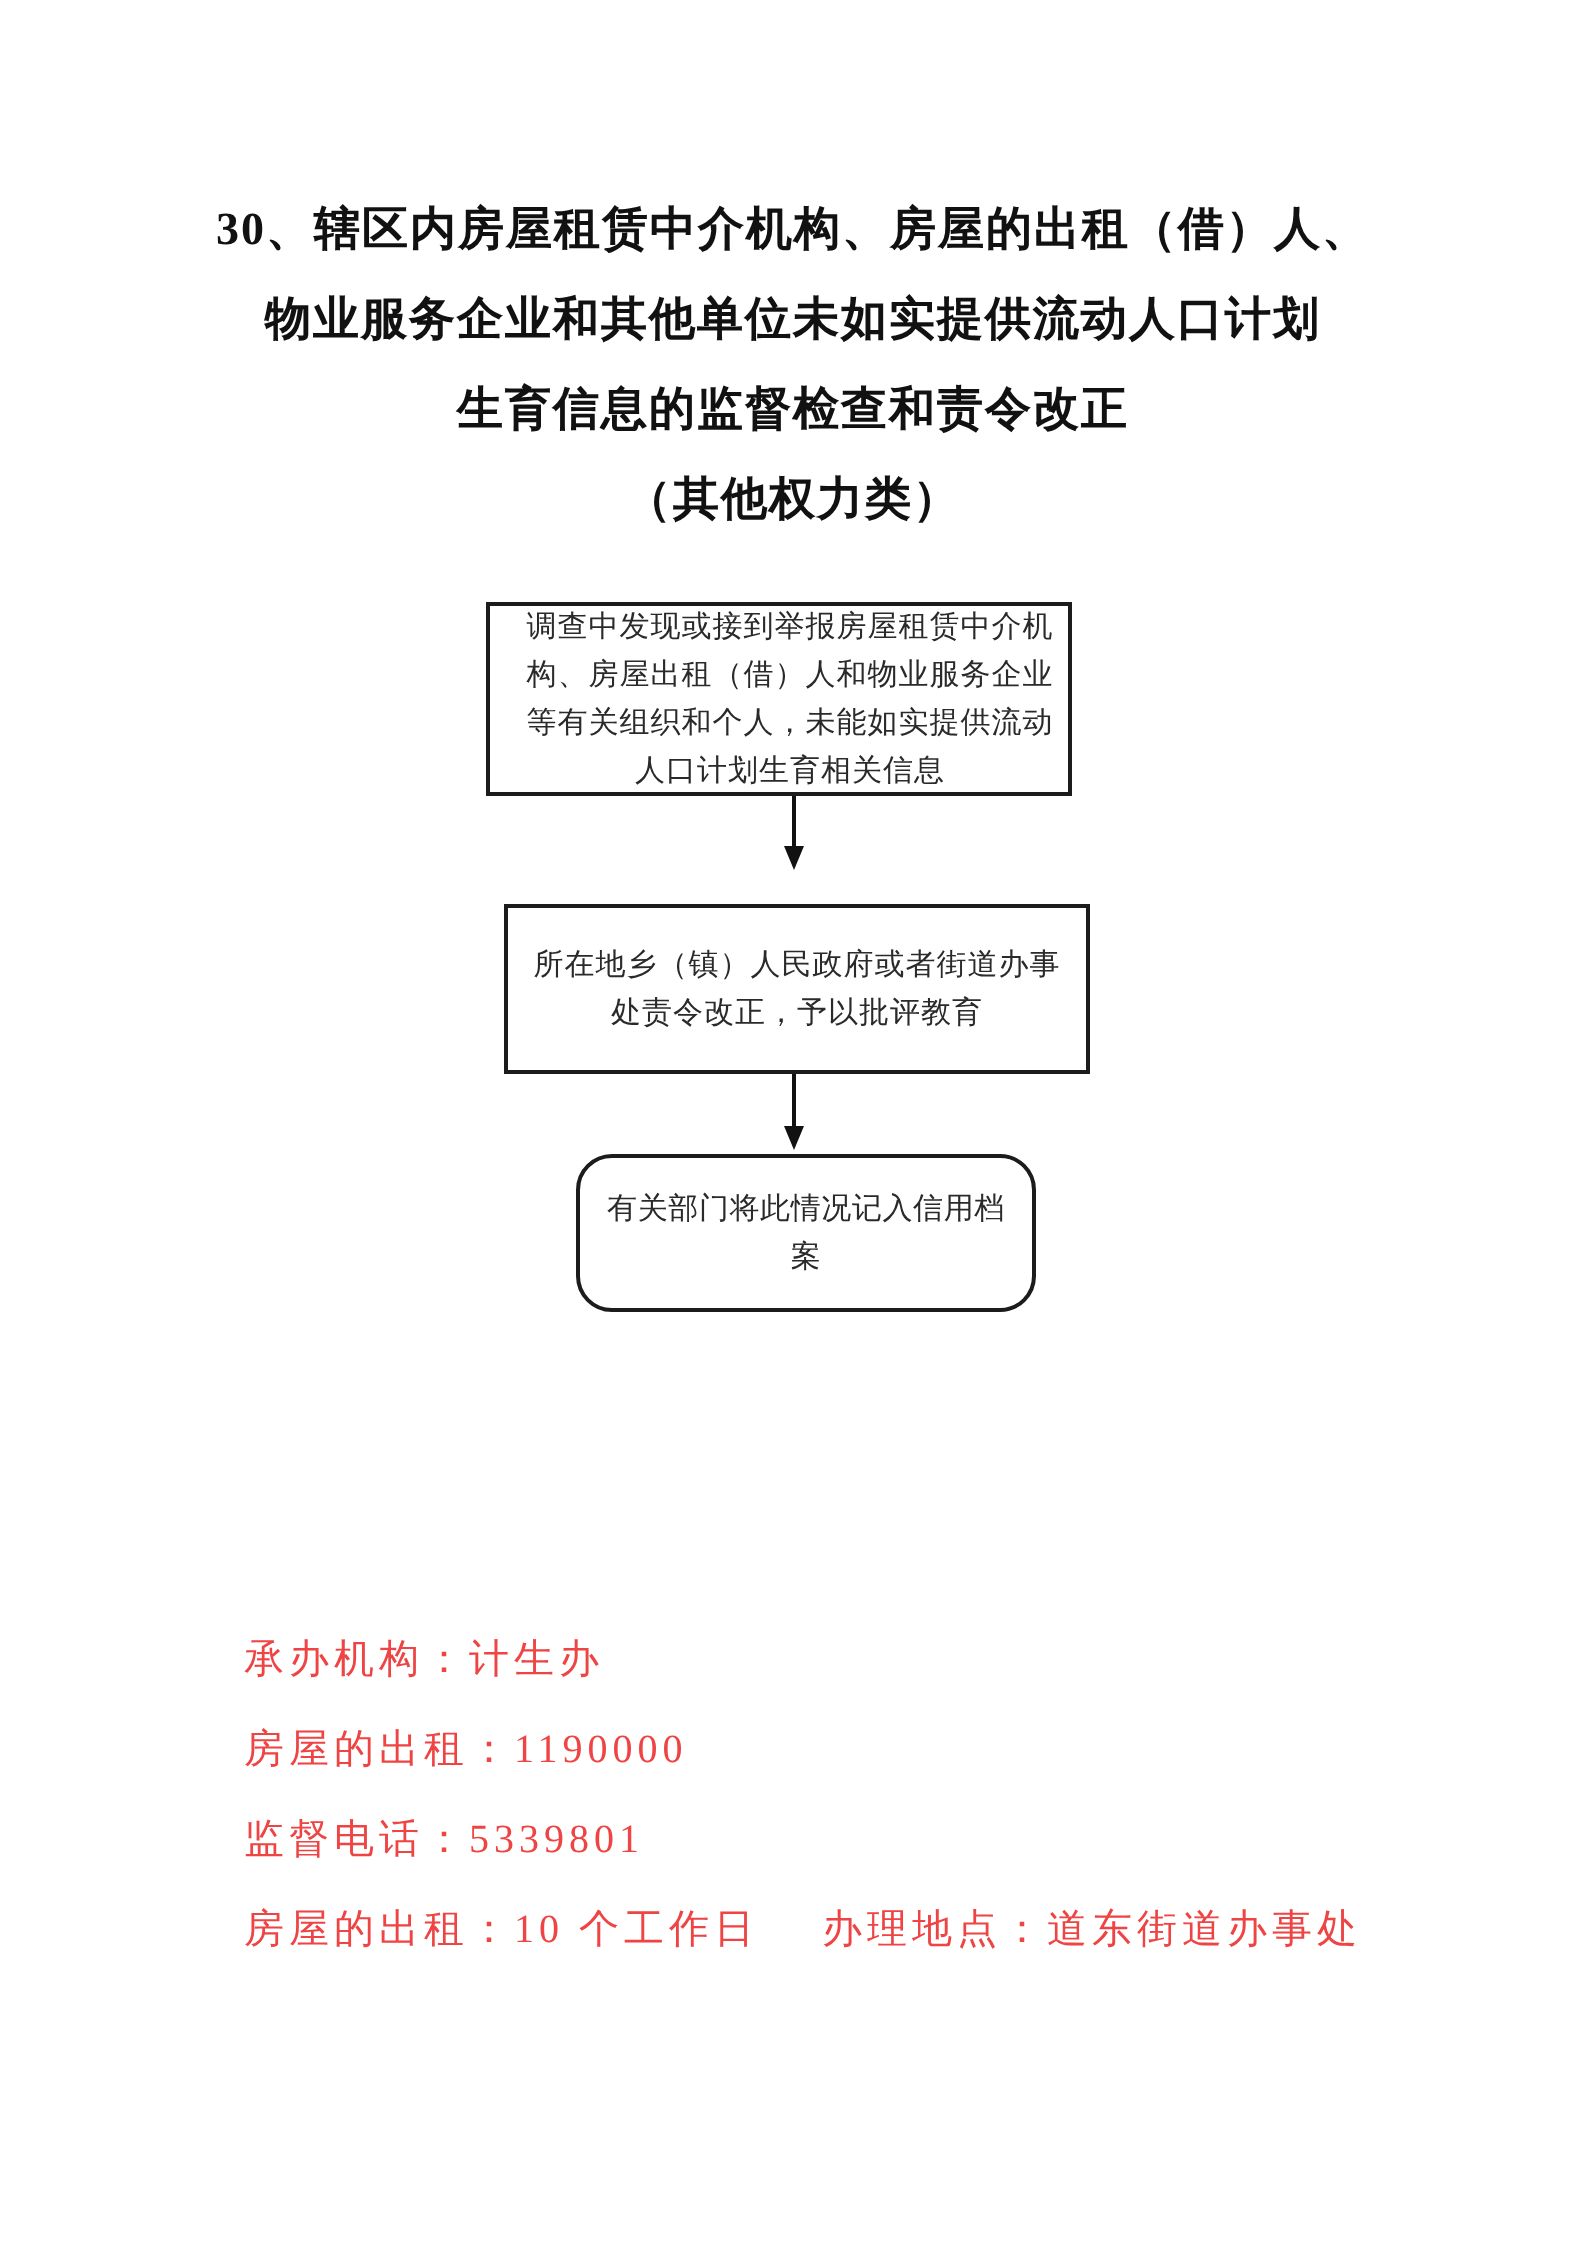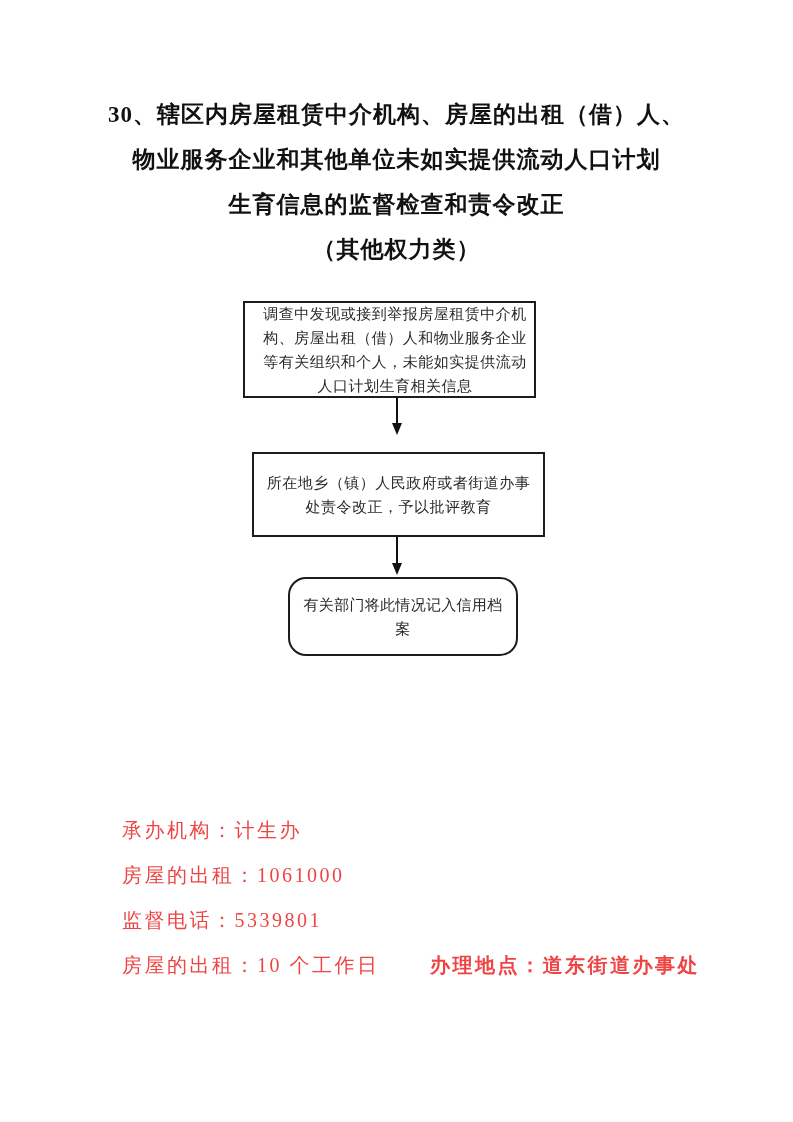--- a/index.html
+++ b/index.html
@@ -77,23 +77,22 @@
     color: #ef4444;
   }
   .info-row {
     position: relative;
     height: 45px;
     line-height: 45px;
     white-space: nowrap;
   }
   .info-row .secondary {
     position: absolute;
-    left: 308px;
+    left: 289px;
     top: 0;
-    font-weight: bold;
   }
 </style>
 </head>
 <body>
 
 <div class="page">
 
   <h1 class="title">30、辖区内房屋租赁中介机构、房屋的出租（借）人、
 物业服务企业和其他单位未如实提供流动人口计划
 生育信息的监督检查和责令改正
@@ -121,21 +120,21 @@
     <div class="fc-box fc-box-3">
       <span>有关部门将此情况记入信用档案</span>
     </div>
   </div>
 
   <div class="info">
     <div class="info-row">
       <span>承办机构：</span><span>计生办</span>
     </div>
     <div class="info-row">
-      <span>房屋的出租：</span><span>1061000</span>
+      <span>房屋的出租：</span><span>1190000</span>
     </div>
     <div class="info-row">
       <span>监督电话：</span><span>5339801</span>
     </div>
     <div class="info-row">
       <span>房屋的出租：</span><span>10 个工作日</span>
       <span class="secondary"><span>办理地点：</span><span>道东街道办事处</span></span>
     </div>
   </div>
 

